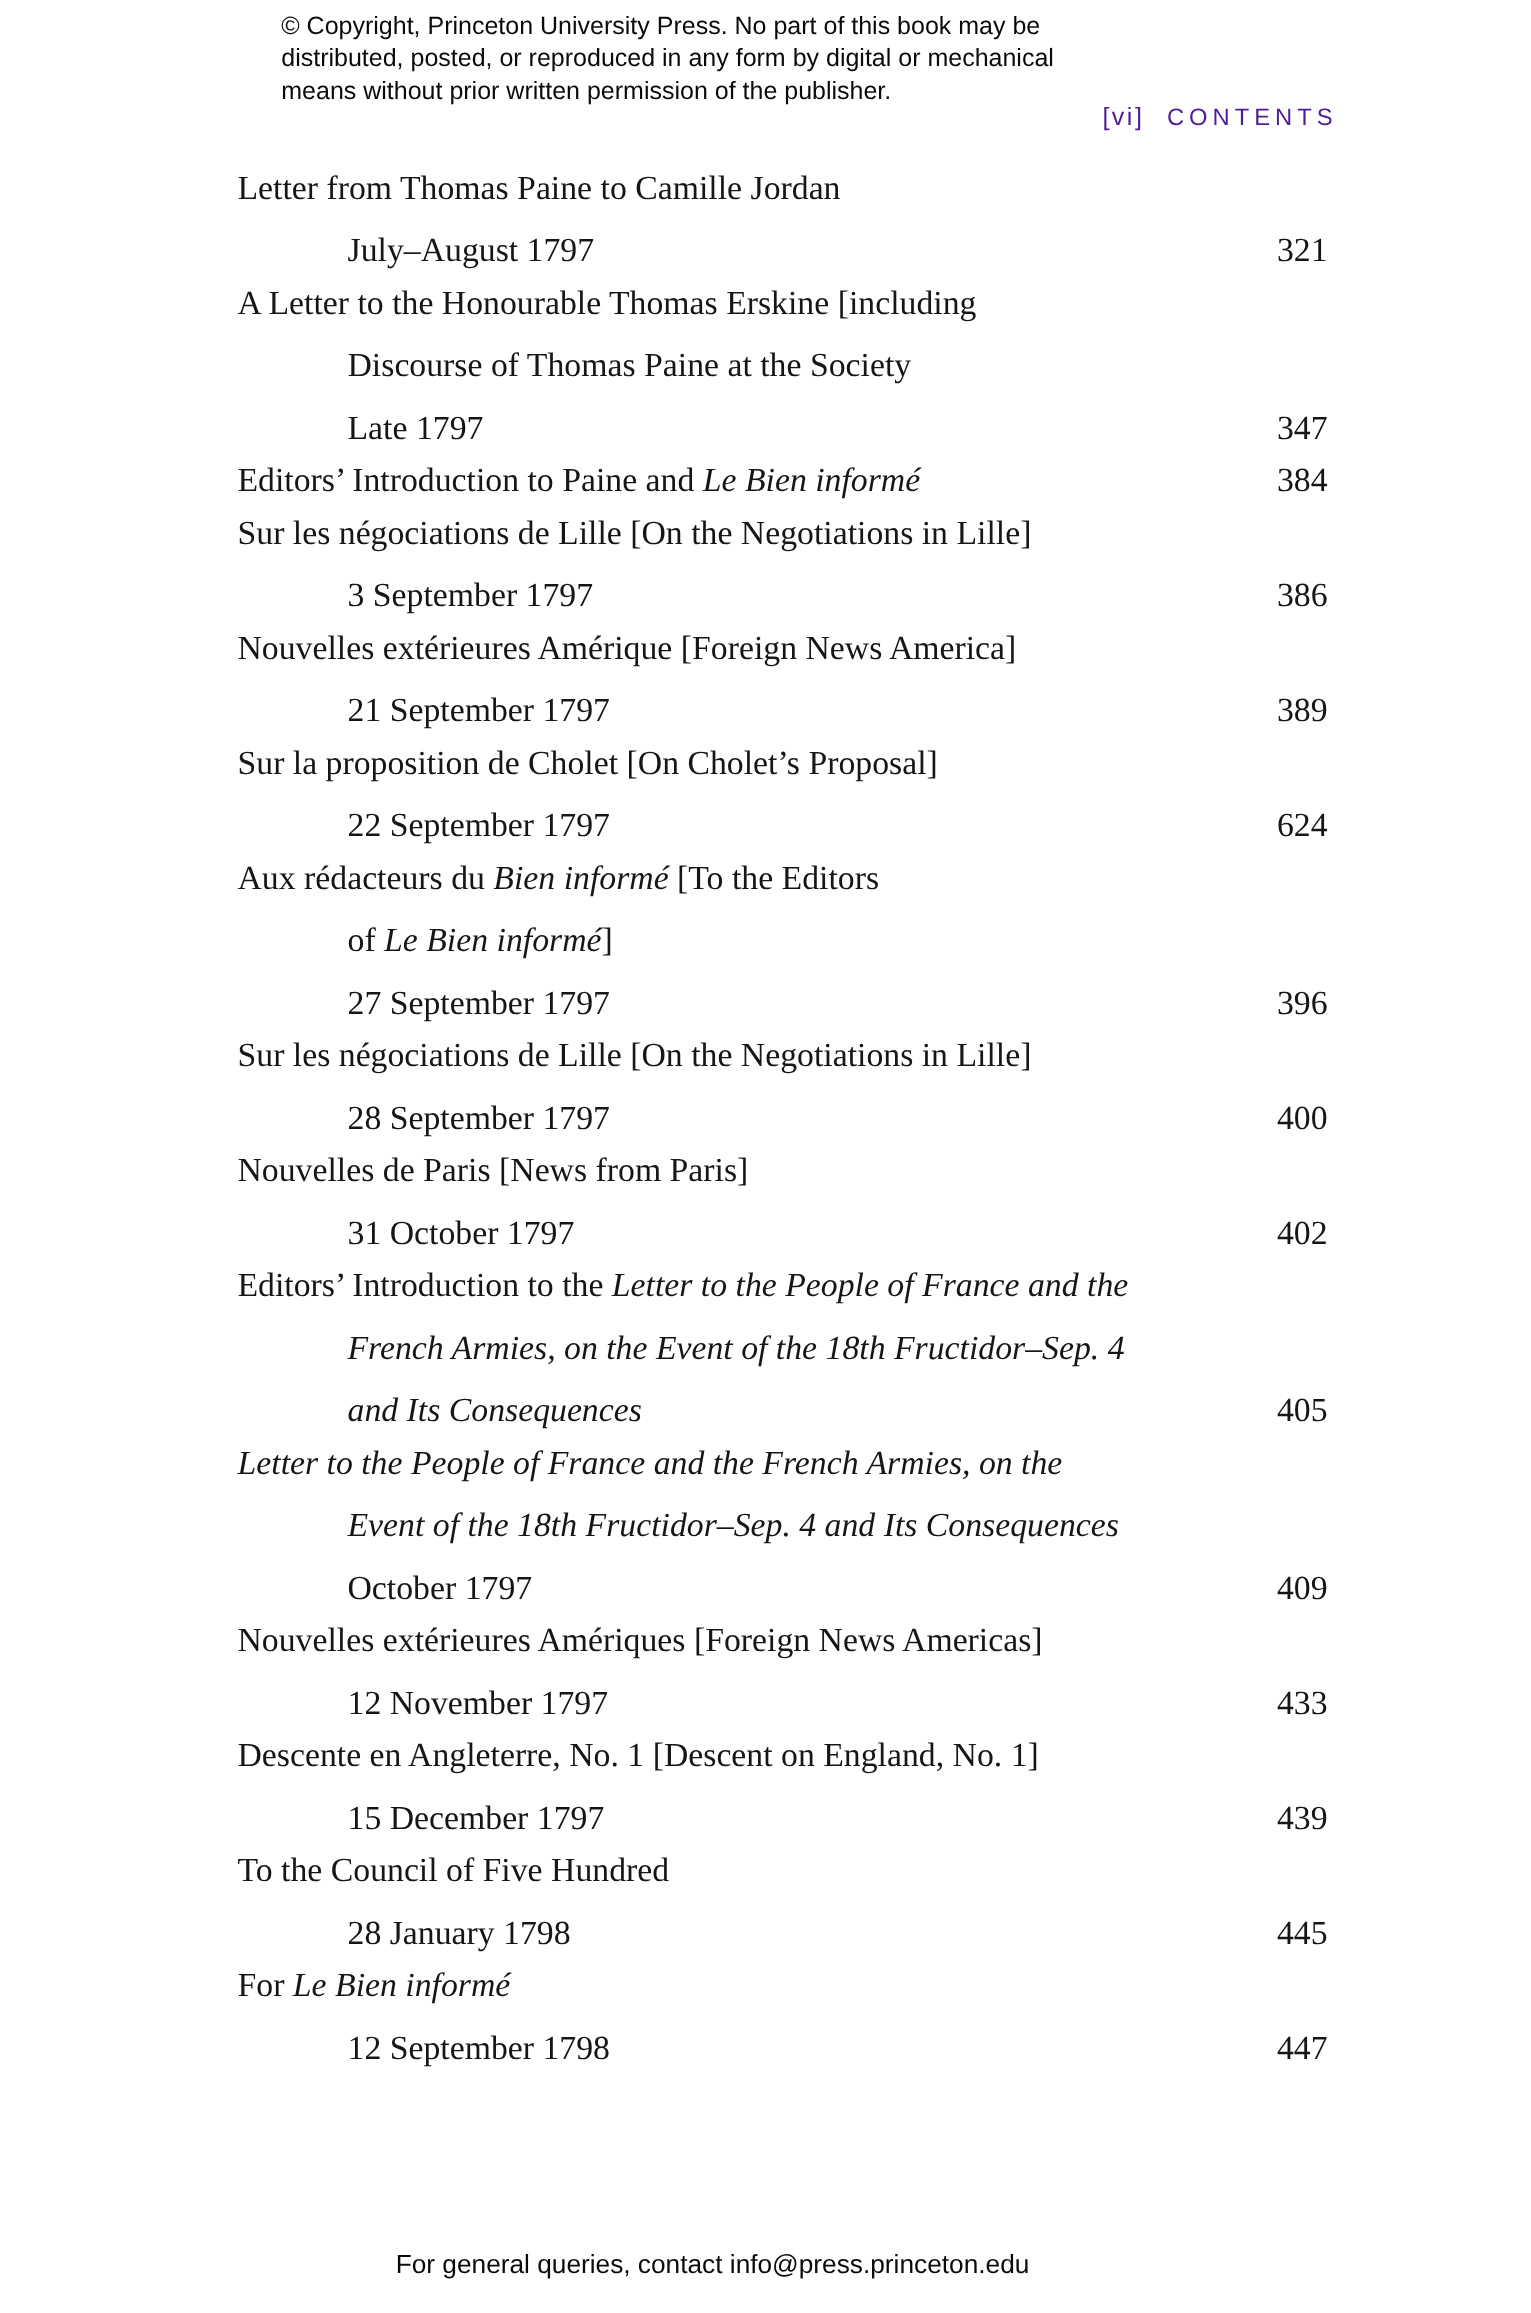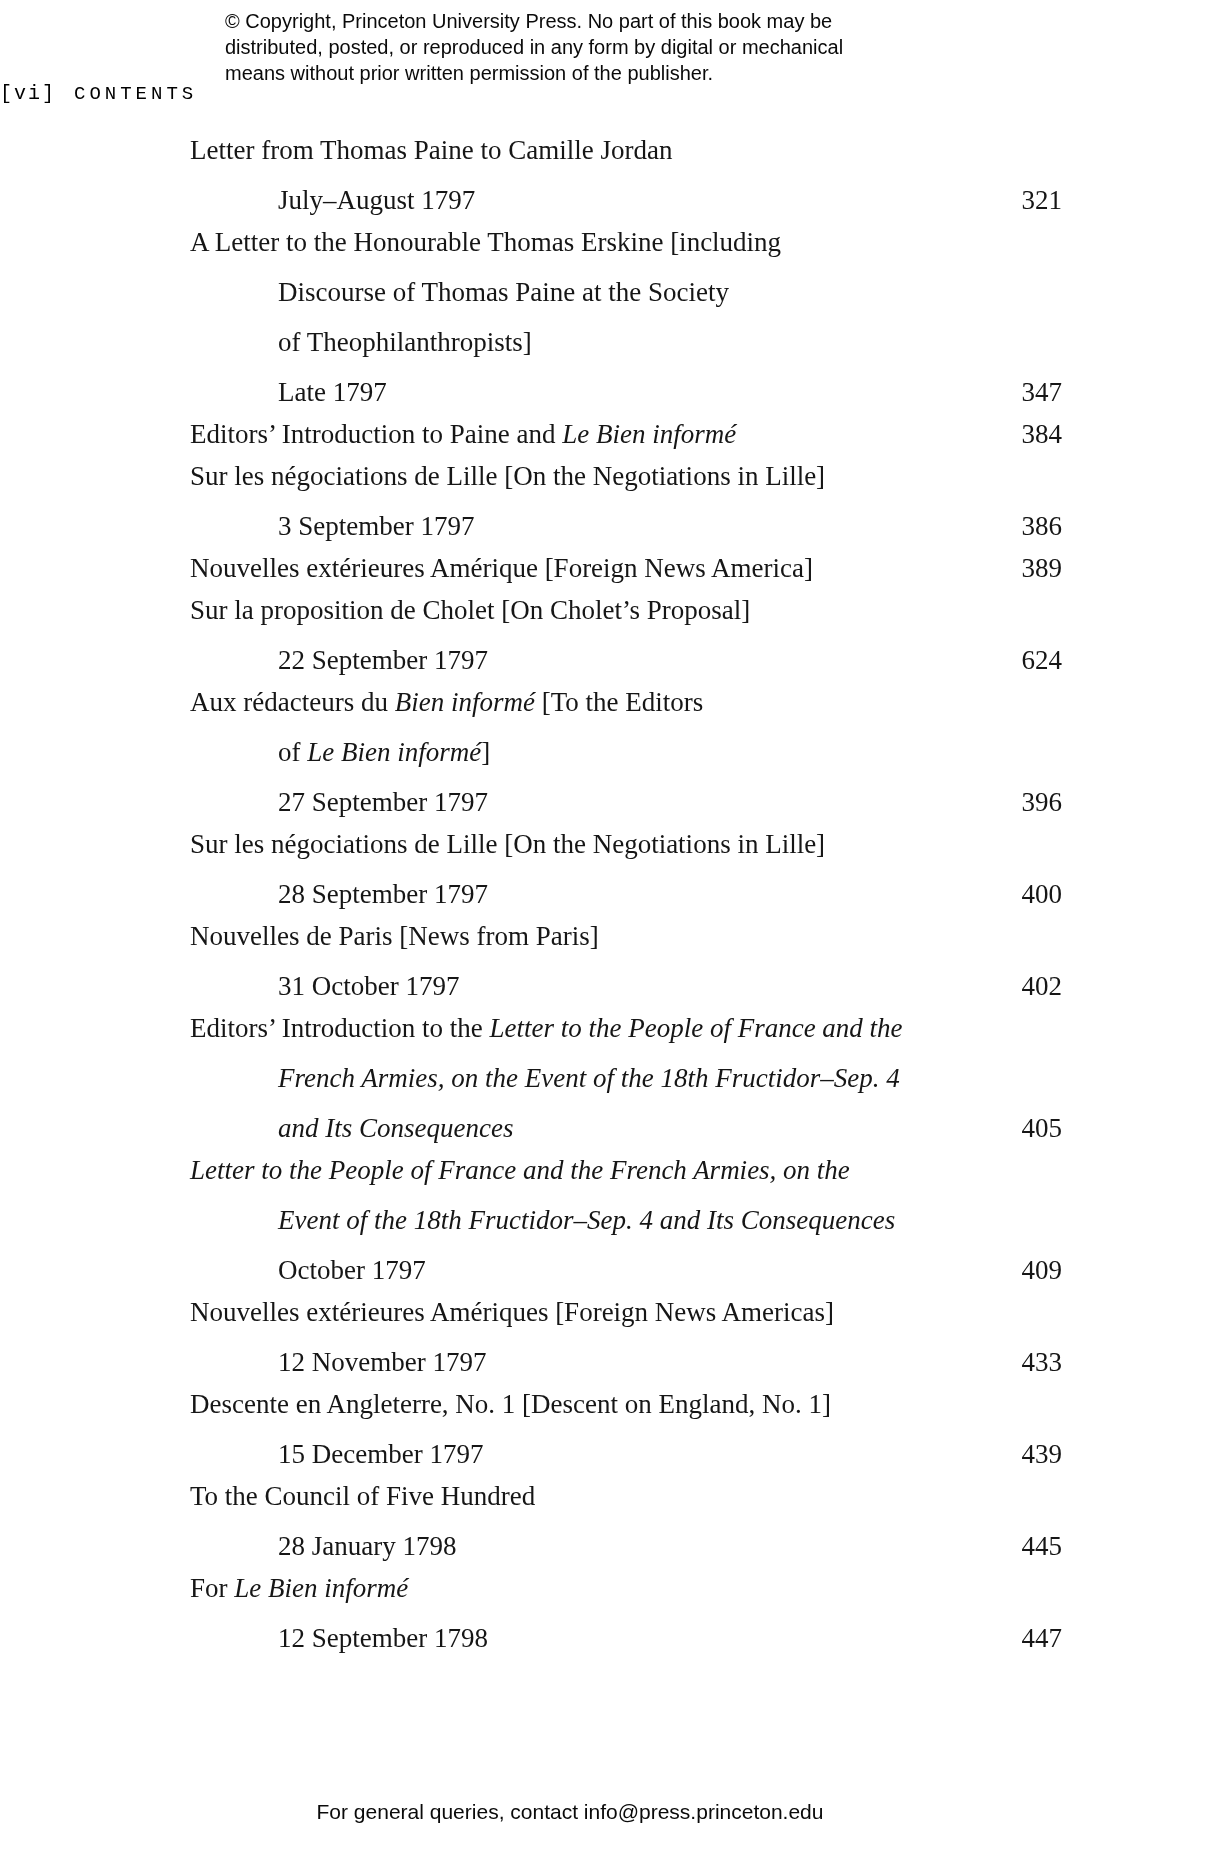--- a/index.html
+++ b/index.html
@@ -26,25 +26,25 @@
     line-height: 26px;
     color: #0a0a0a;
   }
 
   
   .running-head {
     position: absolute;
     left: 0;
     top: 82px;
     width: 1070px;
-    text-align: left;
-    font-family: Liberation Mono, monospace;
+    text-align: right;
+    font-family: Liberation Sans, sans-serif;
     font-size: 20px;
     line-height: 24px;
-    color: #000000;
+    color: #4c1d95;
     white-space: nowrap;
   }
   .running-head .page-marker {
     letter-spacing: 2px;
   }
   .running-head .head-title {
     margin-left: 18px;
     letter-spacing: 4px;
     font-size: 19px;
   }
@@ -110,35 +110,35 @@
 
 <div class="toc" id="toc-list">
     <div class="toc-entry">
       <div class="toc-line"><span>Letter from Thomas Paine to Camille Jordan</span></div>
       <div class="toc-line indent"><span>July–August 1797</span></div>
       <span class="page-num">321</span>
     </div>
     <div class="toc-entry">
       <div class="toc-line"><span>A Letter to the Honourable Thomas Erskine [including</span></div>
       <div class="toc-line indent"><span>Discourse of Thomas Paine at the Society</span></div>
-      <div class="toc-line indent"><span>of Theophilanthropists]</span></div>
       <div class="toc-line indent"><span>Late 1797</span></div>
       <span class="page-num">347</span>
     </div>
     <div class="toc-entry">
       <div class="toc-line"><span>Editors’ Introduction to Paine and </span><span class="italic">Le Bien informé</span></div>
       <span class="page-num">384</span>
     </div>
     <div class="toc-entry">
       <div class="toc-line"><span>Sur les négociations de Lille [On the Negotiations in Lille]</span></div>
       <div class="toc-line indent"><span>3 September 1797</span></div>
       <span class="page-num">386</span>
     </div>
     <div class="toc-entry">
       <div class="toc-line"><span>Nouvelles extérieures Amérique [Foreign News America]</span></div>
+      <div class="toc-line indent"><span>21 September 1797</span></div>
       <span class="page-num">389</span>
     </div>
     <div class="toc-entry">
       <div class="toc-line"><span>Sur la proposition de Cholet [On Cholet’s Proposal]</span></div>
       <div class="toc-line indent"><span>22 September 1797</span></div>
       <span class="page-num">624</span>
     </div>
     <div class="toc-entry">
       <div class="toc-line"><span>Aux rédacteurs du </span><span class="italic">Bien informé</span><span> [To the Editors</span></div>
       <div class="toc-line indent"><span>of </span><span class="italic">Le Bien informé</span><span>]</span></div>

